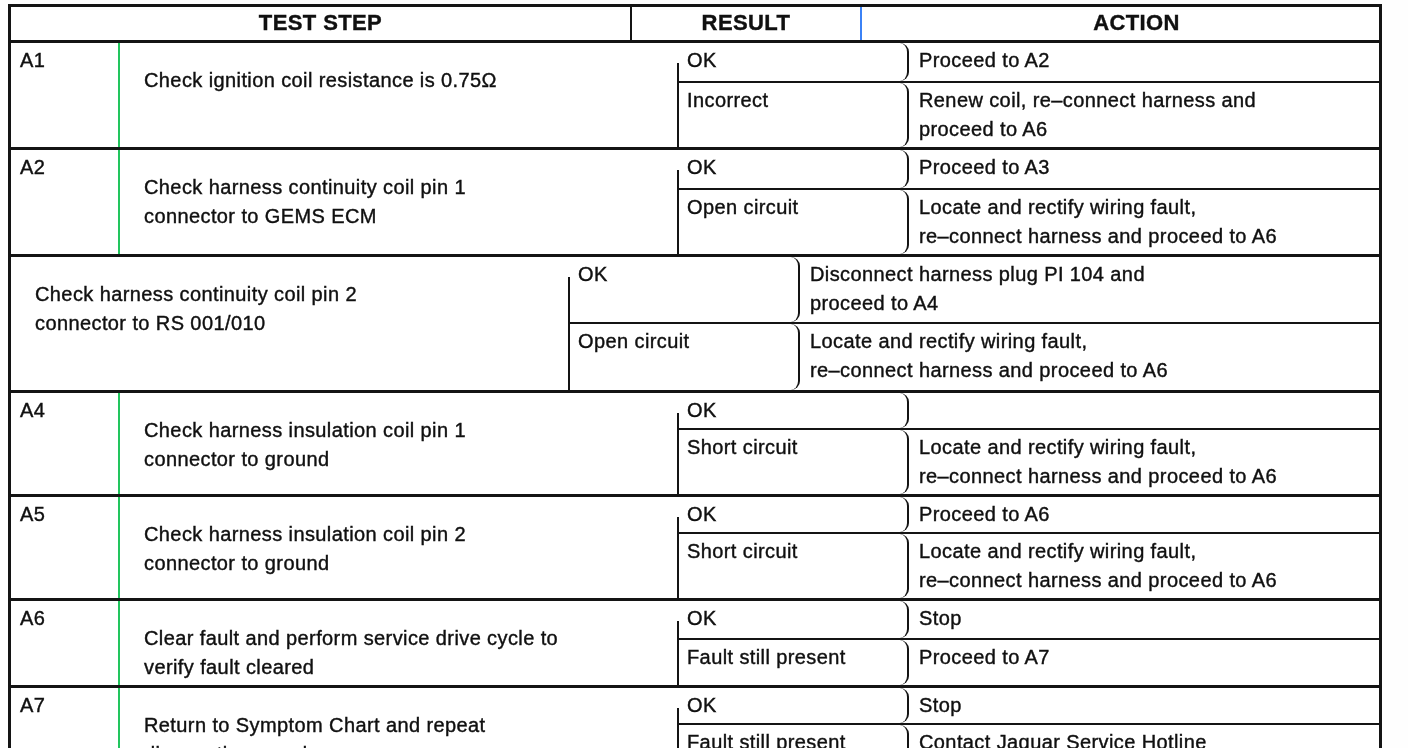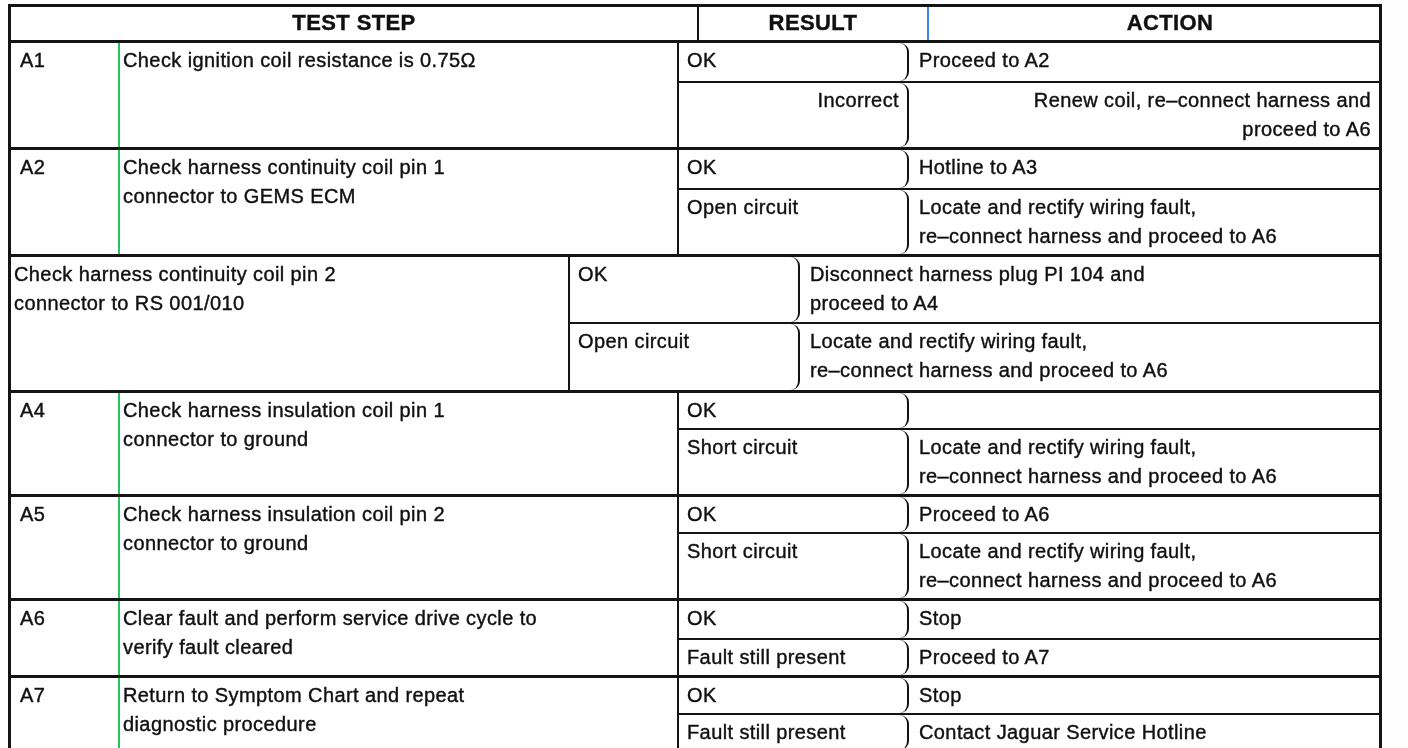--- a/index.html
+++ b/index.html
@@ -35,21 +35,21 @@
     font-size: 22px;
     box-sizing: border-box;
   }
   .th {
     display: flex;
     align-items: center;
     justify-content: center;
     box-sizing: border-box;
     padding-bottom: 2px;
   }
-  .th-test-step { width: 688px; border-right: 2px solid #141414; }
+  .th-test-step { width: 621px; border-right: 2px solid #141414; }
   .th-result    { width: 230px; border-right: 2px solid #3b82f6; }
   .th-action    { flex: 1; padding-left: 32px; }
 
   .step-row {
     display: flex;
     box-sizing: border-box;
   }
   .step-row + .step-row { border-top: 3px solid #141414; }
 
   .cell {
@@ -60,21 +60,22 @@
   }
   .cell-id {
     width: 109px;
     border-right: 2px solid #22c55e;
     padding-left: 9px;
   }
   .cell-step {
     width: 559px;
     border-right: 2px solid #141414;
     white-space: pre-line;
-    padding-left: 3px;
+    padding-left: 24px;
+    margin-top: 20px;
   }
   .outcomes {
     flex: 1;
     display: flex;
     flex-direction: column;
   }
   .outcome {
     display: flex;
     box-sizing: border-box;
   }
@@ -104,36 +105,36 @@
     <div id="tbody">
     <div class="step-row">
       <div class="cell cell-id">A1</div>
       <div class="cell cell-step">Check ignition coil resistance is 0.75Ω</div>
       <div class="outcomes">
     <div class="outcome" style="min-height: 38px;">
       <div class="cell cell-result">OK</div>
       <div class="cell cell-action">Proceed to A2</div>
     </div>
 
-    <div class="outcome" style="min-height: 62px; flex: 1 1 0%; text-align: right;">
+    <div class="outcome" style="min-height: 62px; flex: 1 1 0%;">
       <div class="cell cell-result">Incorrect</div>
       <div class="cell cell-action">Renew coil, re–connect harness and
 proceed to A6</div>
     </div>
   </div>
     </div>
 
     <div class="step-row">
       <div class="cell cell-id">A2</div>
       <div class="cell cell-step">Check harness continuity coil pin 1
 connector to GEMS ECM</div>
       <div class="outcomes">
     <div class="outcome" style="min-height: 38px;">
       <div class="cell cell-result">OK</div>
-      <div class="cell cell-action">Hotline to A3</div>
+      <div class="cell cell-action">Proceed to A3</div>
     </div>
 
     <div class="outcome" style="min-height: 62px; flex: 1 1 0%;">
       <div class="cell cell-result">Open circuit</div>
       <div class="cell cell-action">Locate and rectify wiring fault,
 re–connect harness and proceed to A6</div>
     </div>
   </div>
     </div>
 

